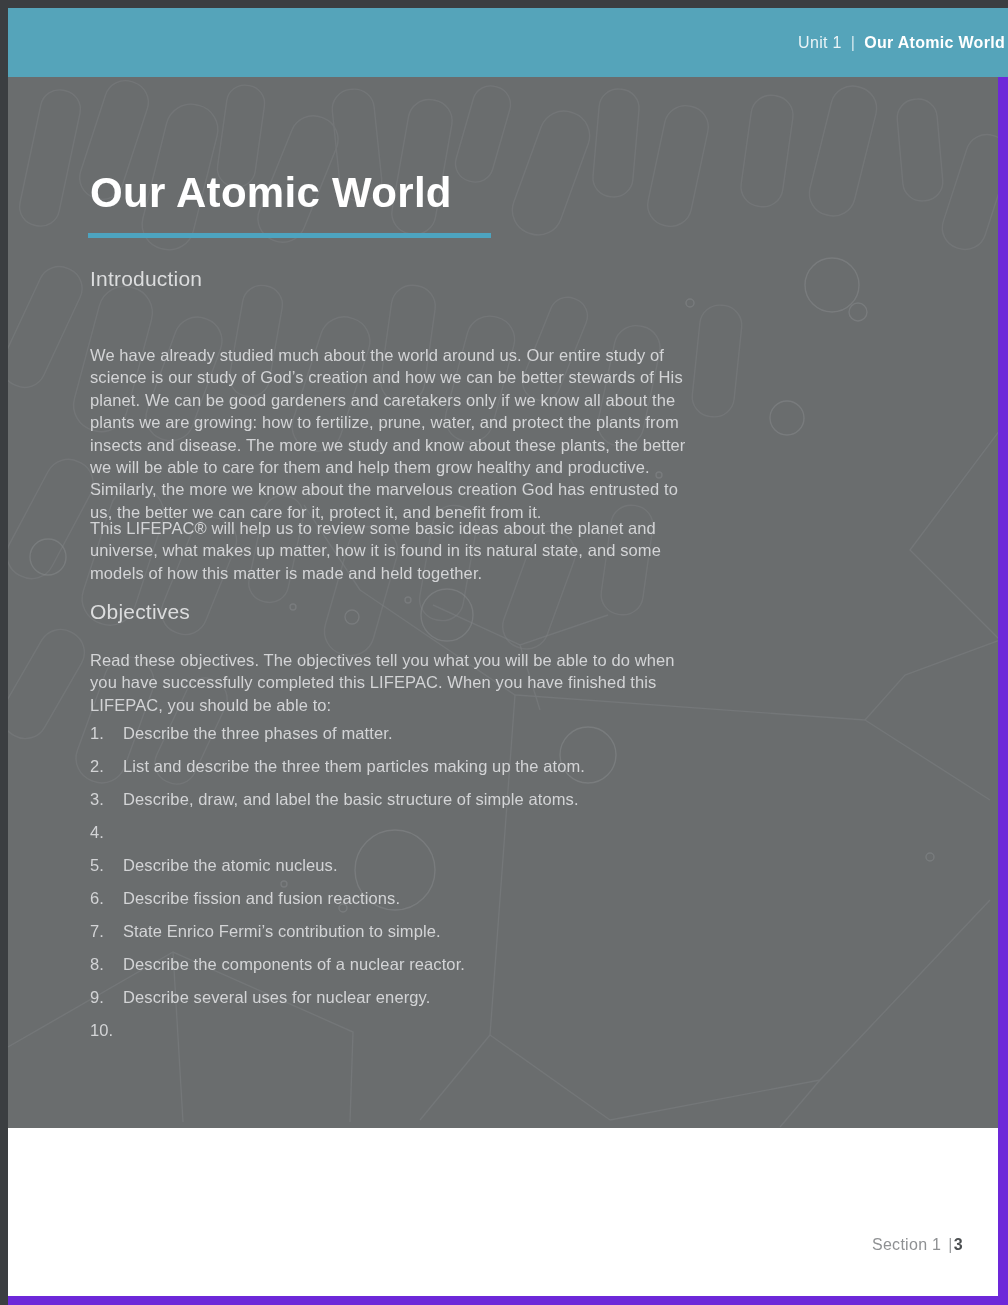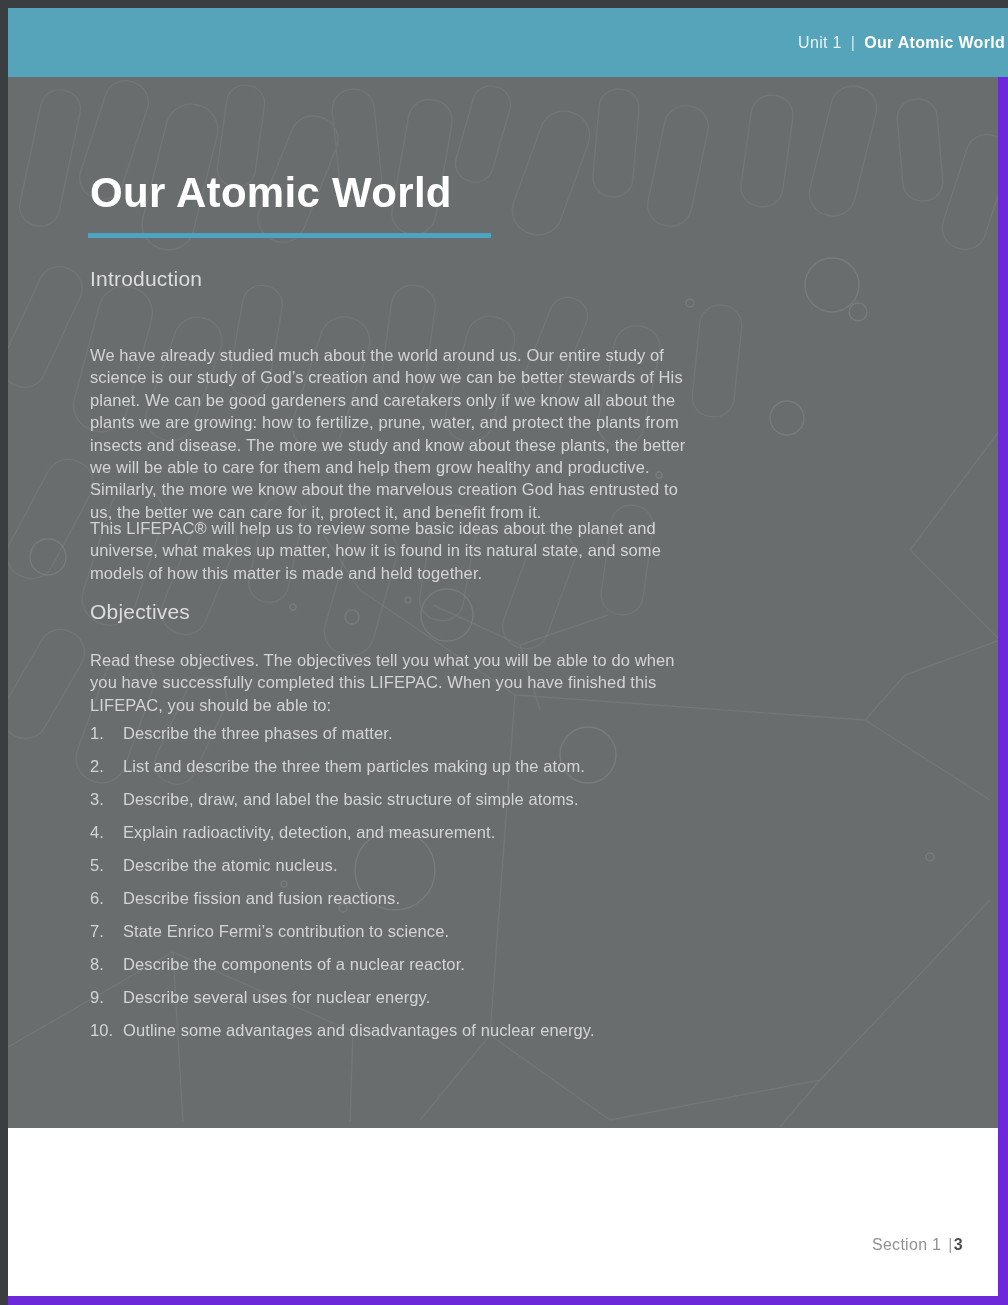--- a/index.html
+++ b/index.html
@@ -193,45 +193,43 @@
       <li>
         <span class="num">2.</span>
         <span>List and describe the three them particles making up the atom.</span>
       </li>
       <li>
         <span class="num">3.</span>
         <span>Describe, draw, and label the basic structure of simple atoms.</span>
       </li>
       <li>
         <span class="num">4.</span>
-        <span>Explain radioactivity, detection, and measurement.</span>
       </li>
       <li>
         <span class="num">5.</span>
         <span>Describe the atomic nucleus.</span>
       </li>
       <li>
         <span class="num">6.</span>
         <span>Describe fission and fusion reactions.</span>
       </li>
       <li>
         <span class="num">7.</span>
-        <span>State Enrico Fermi’s contribution to science.</span>
+        <span>State Enrico Fermi’s contribution to simple.</span>
       </li>
       <li>
         <span class="num">8.</span>
         <span>Describe the components of a nuclear reactor.</span>
       </li>
       <li>
         <span class="num">9.</span>
         <span>Describe several uses for nuclear energy.</span>
       </li>
       <li>
         <span class="num">10.</span>
-        <span>Outline some advantages and disadvantages of nuclear energy.</span>
       </li>
     </ol>
   </section>
 
   <footer class="pagefoot">
     <div class="pagenum">
       <span>Section 1</span><span class="fsep">|</span><b>3</b>
     </div>
   </footer>
 

